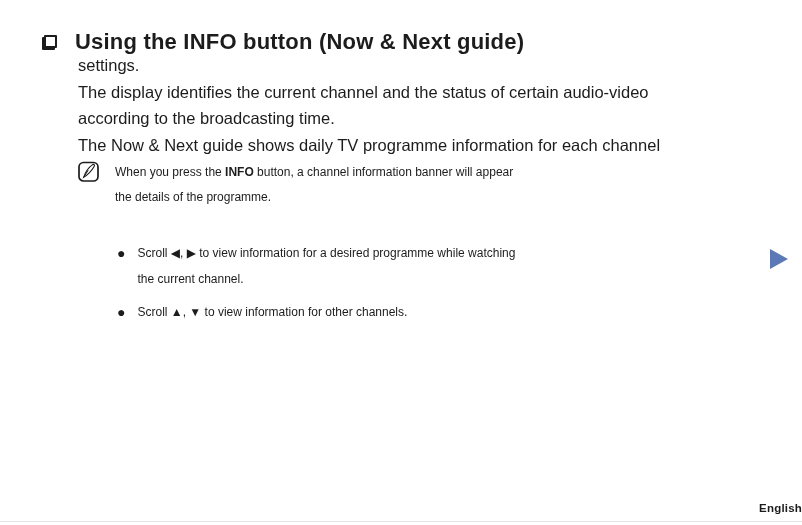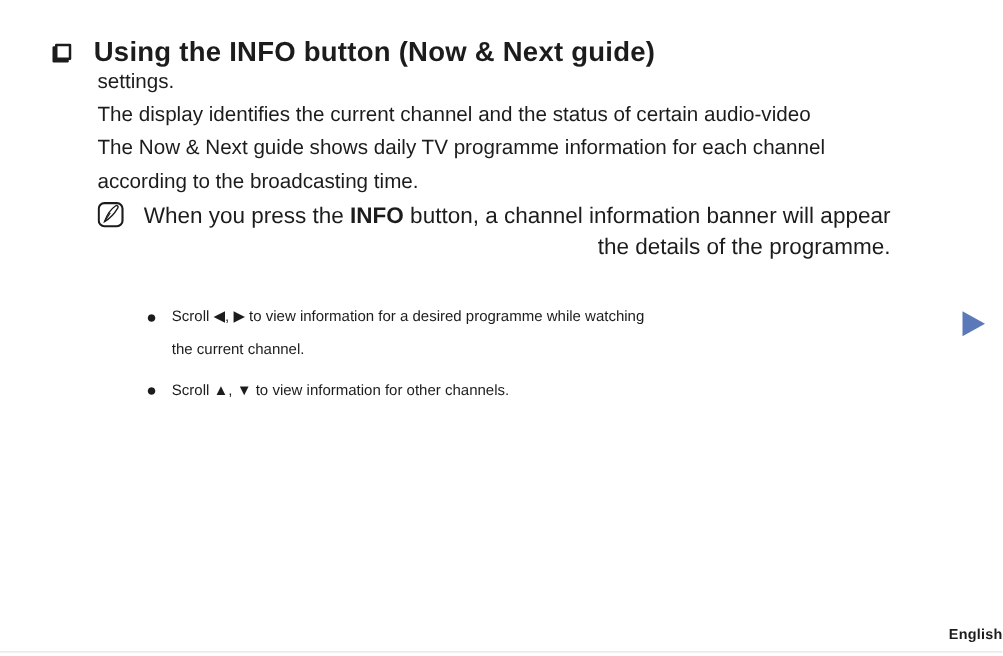--- a/index.html
+++ b/index.html
@@ -36,21 +36,21 @@
     font-size: 16.5px; line-height: 26.5px;
   }
   .intro .pline { white-space: nowrap; }
 
   
   .note-row {
     position: absolute; top: 160px; left: 78px;
     display: flex; align-items: flex-start; gap: 15px;
   }
   .note-icon-box { flex: 0 0 auto; margin-top: 1px; }
-  .note-lines { font-size: 18px; line-height: 24.5px; text-align: right; }
+  .note-lines { font-size: 12px; line-height: 24.5px; }
   .note-lines .nline { white-space: nowrap; }
   .b { font-weight: bold; }
   .enter-icon-svg { vertical-align: -2px; margin-left: 1px; }
 
   
   .bullet-list {
     position: absolute; top: 240px; left: 115px;
     display: flex; flex-direction: column; gap: 7px;
   }
   .bullet-item { display: flex; align-items: flex-start; gap: 12px; }
@@ -90,22 +90,22 @@
 <div class="page">
 
   <div class="title-row">
     <div class="square-bullet"></div>
     <h1 class="page-title">Using the INFO button (Now &amp; Next guide)</h1>
   </div>
 
   <div class="intro">
     <div class="pline">settings.</div>
     <div class="pline">The display identifies the current channel and the status of certain audio-video</div>
+    <div class="pline">according to the broadcasting time.</div>
     <div class="pline">The Now &amp; Next guide shows daily TV programme information for each channel</div>
-    <div class="pline">according to the broadcasting time.</div>
   </div>
 
   <div class="note-row">
     <div class="note-icon-box">
       <svg width="22" height="22" viewBox="0 0 22 22" aria-hidden="true">
         <rect class="stroke" x="1" y="1.5" width="19" height="18.5" rx="4.5" stroke-width="1.7"></rect>
         <path class="stroke" d="M5.6 16.4 C7.6 10.4 10.2 6.6 14.6 3.6 C15.8 2.9 17 4.1 16.3 5.3 C13.6 9.9 10.6 13.4 5.6 16.4 Z" stroke-width="1.1"></path>
         <path class="stroke" d="M5.6 16.4 L10.2 9.2" stroke-width="1"></path>
       </svg>
     </div>

